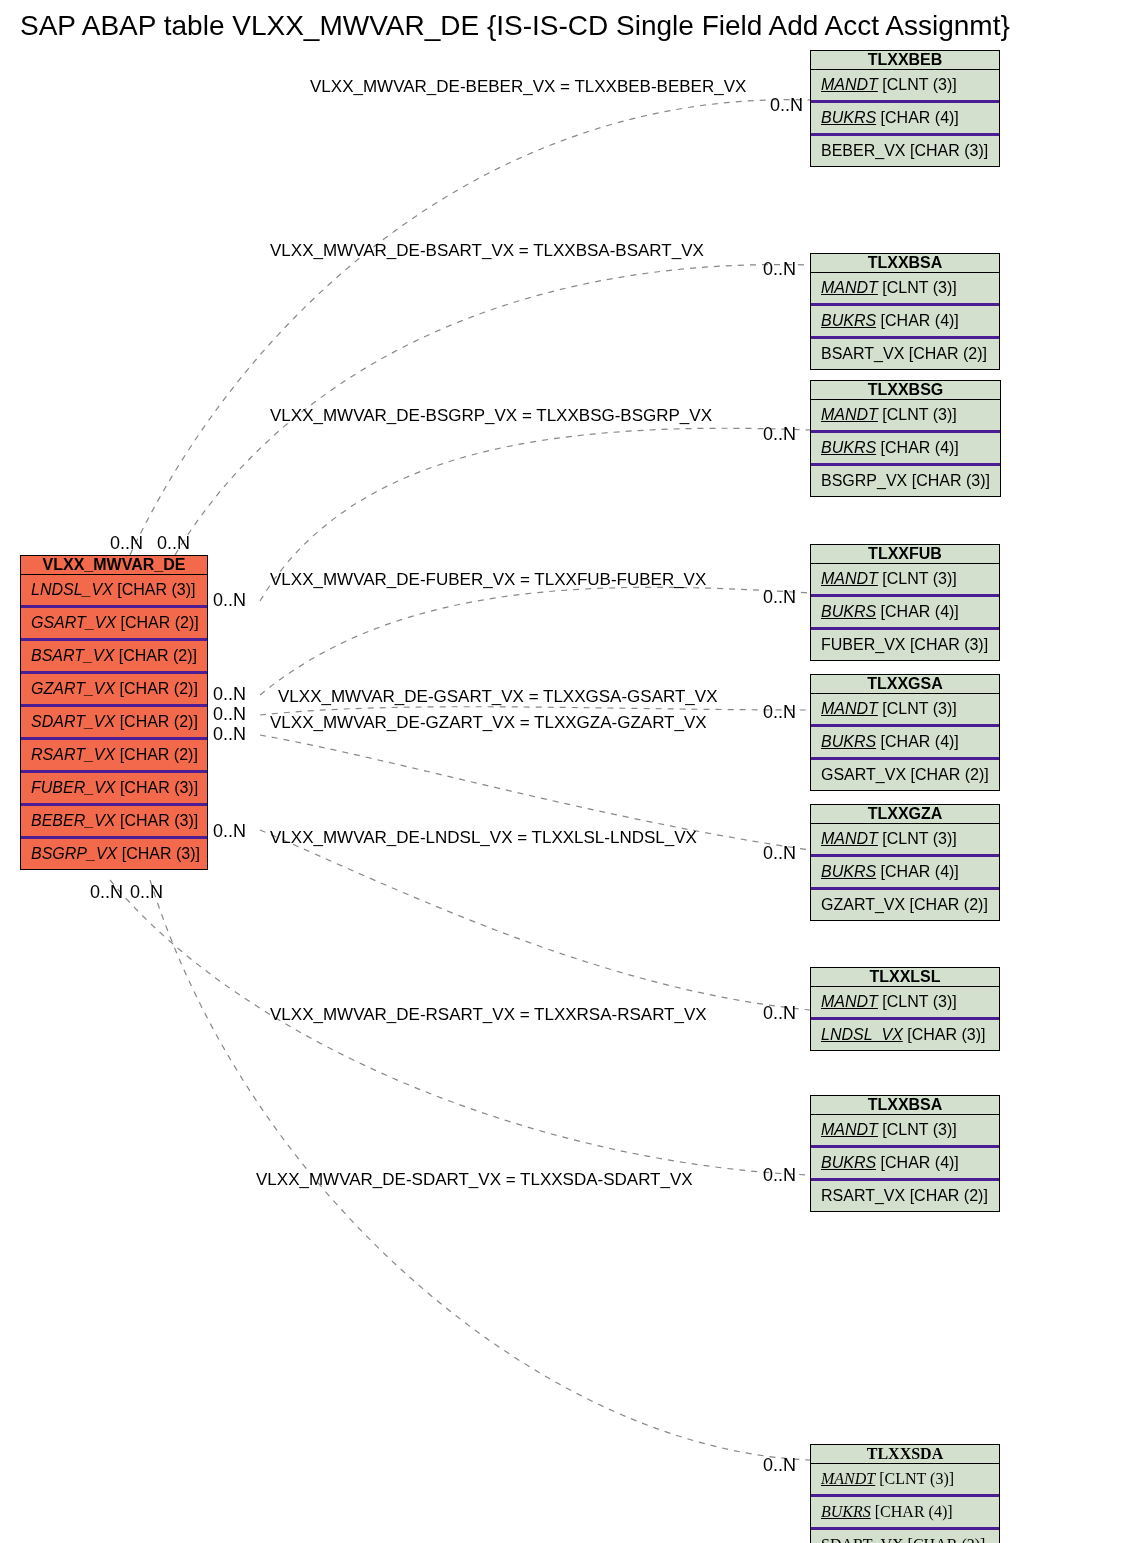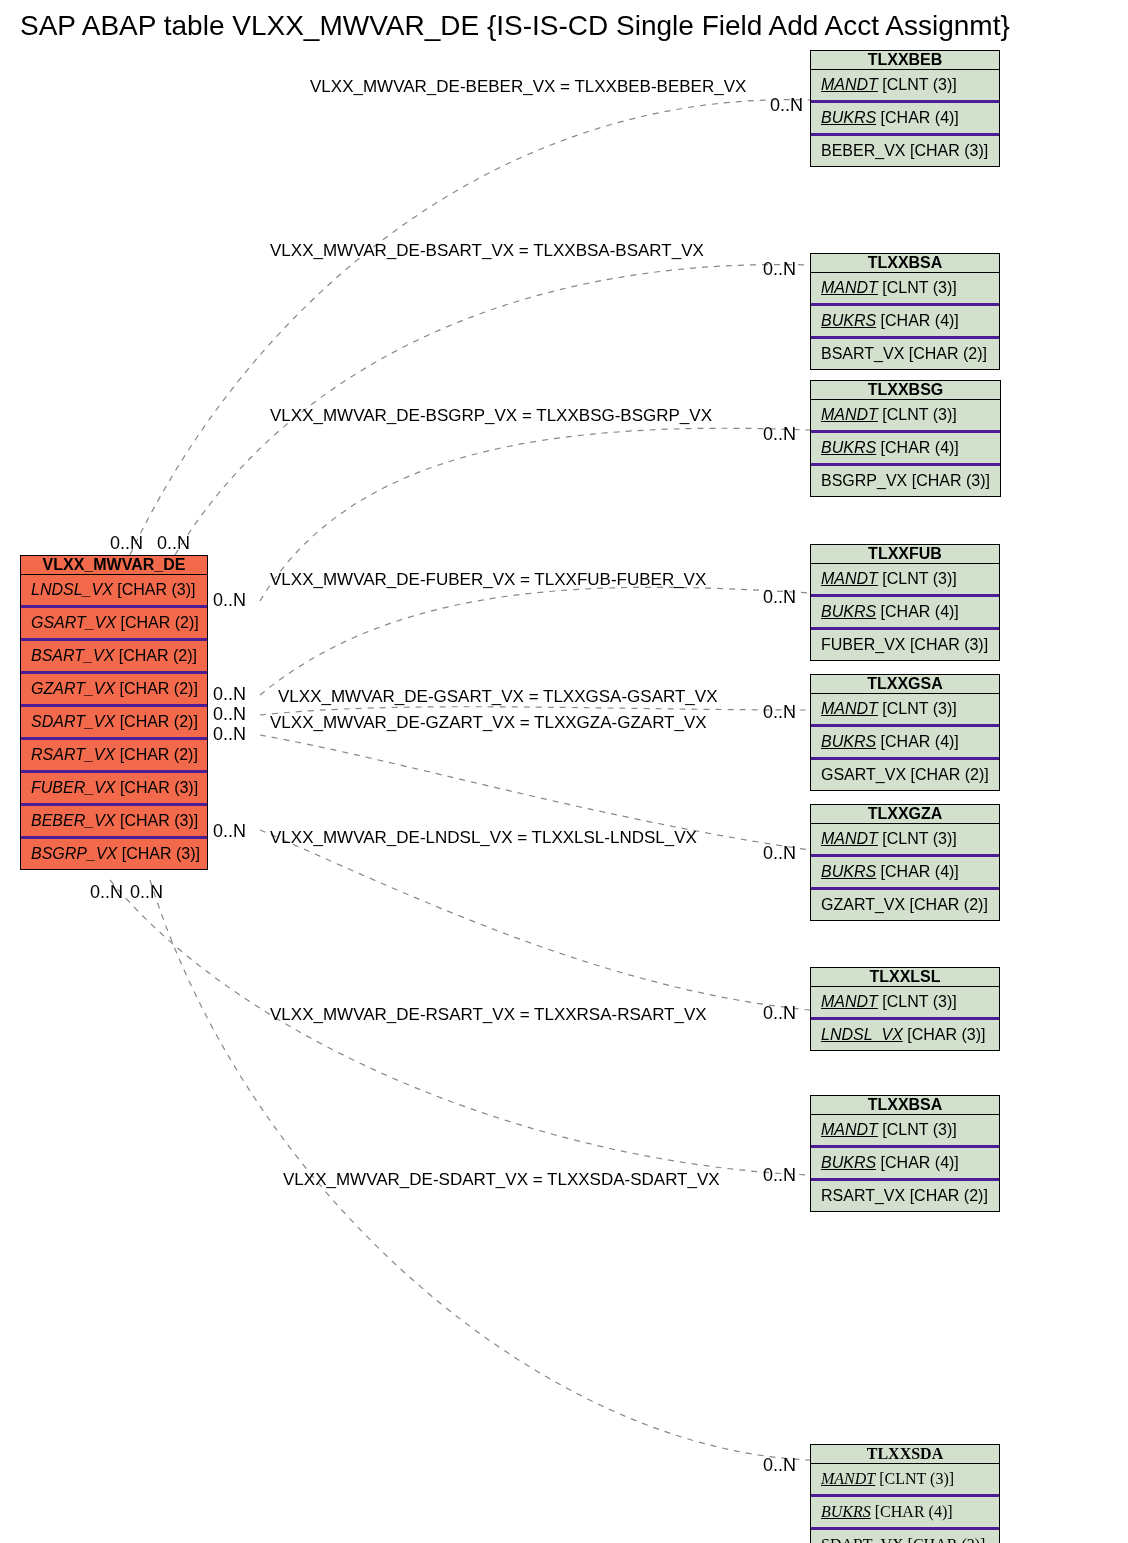--- a/index.html
+++ b/index.html
@@ -170,21 +170,21 @@
 
 <div id="relation-labels">
     <div class="rel-label" style="left: 270px; top: 77px; margin-left: 40px;">VLXX_MWVAR_DE-BEBER_VX = TLXXBEB-BEBER_VX</div>
     <div class="rel-label" style="left: 270px; top: 241px;">VLXX_MWVAR_DE-BSART_VX = TLXXBSA-BSART_VX</div>
     <div class="rel-label" style="left: 270px; top: 406px; text-align: right;">VLXX_MWVAR_DE-BSGRP_VX = TLXXBSG-BSGRP_VX</div>
     <div class="rel-label" style="left: 270px; top: 570px;">VLXX_MWVAR_DE-FUBER_VX = TLXXFUB-FUBER_VX</div>
     <div class="rel-label" style="left: 270px; top: 687px; margin-left: 8px;">VLXX_MWVAR_DE-GSART_VX = TLXXGSA-GSART_VX</div>
     <div class="rel-label" style="left: 270px; top: 713px;">VLXX_MWVAR_DE-GZART_VX = TLXXGZA-GZART_VX</div>
     <div class="rel-label" style="left: 270px; top: 828px;">VLXX_MWVAR_DE-LNDSL_VX = TLXXLSL-LNDSL_VX</div>
     <div class="rel-label" style="left: 270px; top: 1005px;">VLXX_MWVAR_DE-RSART_VX = TLXXRSA-RSART_VX</div>
-    <div class="rel-label" style="left: 283px; top: 1170px;">VLXX_MWVAR_DE-SDART_VX = TLXXSDA-SDART_VX</div>
+    <div class="rel-label" style="left: 256px; top: 1170px;">VLXX_MWVAR_DE-SDART_VX = TLXXSDA-SDART_VX</div>
   </div>
 
 <div id="cards">
     <div class="card" style="left: 110px; top: 533px;">0..N</div>
     <div class="card" style="left: 157px; top: 533px;">0..N</div>
     <div class="card" style="left: 213px; top: 590px;">0..N</div>
     <div class="card" style="left: 213px; top: 684px;">0..N</div>
     <div class="card" style="left: 213px; top: 704px;">0..N</div>
     <div class="card" style="left: 213px; top: 724px;">0..N</div>
     <div class="card" style="left: 213px; top: 821px;">0..N</div>

